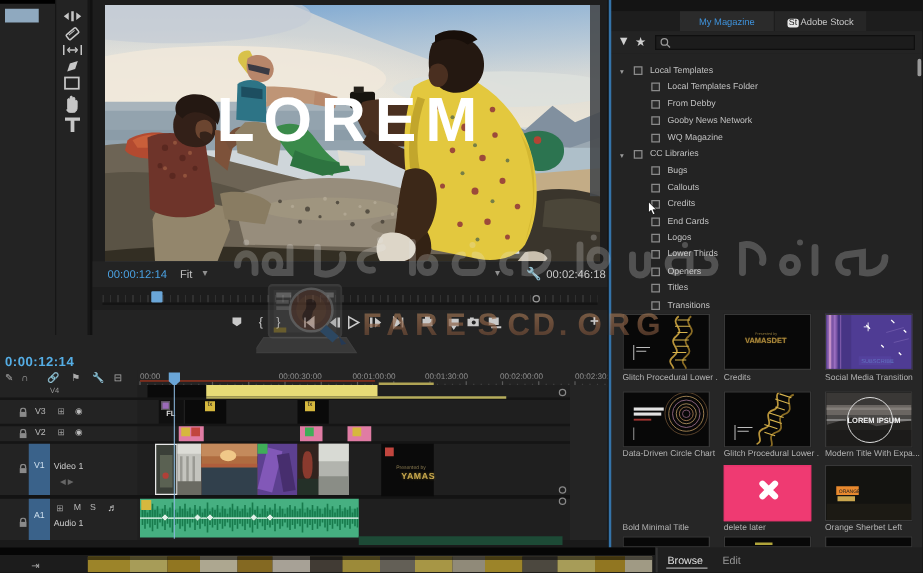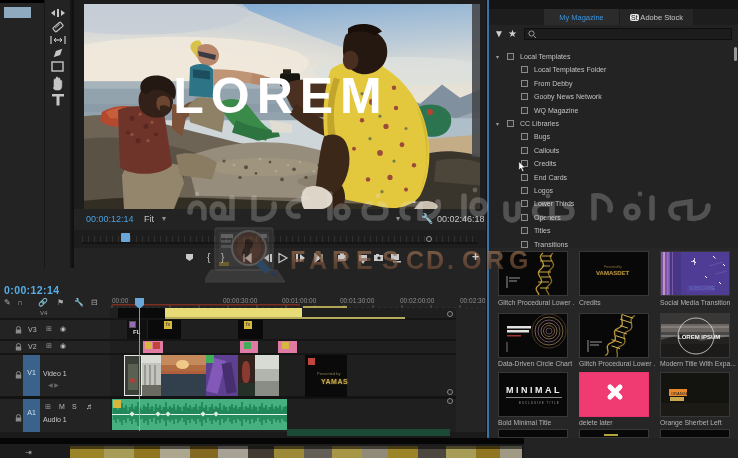--- a/index.html
+++ b/index.html
@@ -638,25 +638,20 @@
           <rect y="30" width="70" height="15" fill="#1c1b1a"></rect>
           <circle cx="35" cy="22" r="18" stroke="#dcdcdc" stroke-width="0.8" fill="none"></circle>
           <path d="M0,22 h16 M54,22 h16" stroke="#cccccc" stroke-width="0.7"></path>
           <text x="17" y="24.5" font-size="6" font-weight="bold" fill="#f2f2f2" font-family="Liberation Sans">LOREM IPSUM</text>
         </svg>
       </div>
       <div class="tlab" style="left:10px;top:112px;">Data-Driven Circle Chart ...</div>
       <div class="tlab" style="left:91px;top:112px;">Glitch Procedural Lower ...</div>
       <div class="tlab" style="left:172px;top:112px;">Modern Title With Expa...</div>
 
-      <div class="tile" style="left:10px;top:124px;">
-        <div class="abs" style="left:7px;top:12px;color:#f0f0f0;font-size:9px;font-weight:bold;letter-spacing:2.5px;">MINIMAL</div>
-        <div class="abs" style="left:7px;top:24px;width:56px;height:1px;background:#888;"></div>
-        <div class="abs" style="left:20px;top:28px;color:#999;font-size:3px;letter-spacing:1px;">EXCLUSIVE TITLE</div>
-      </div>
       <div class="tile" style="left:91px;top:124px;background:#e8356e;border-color:#e8356e;">
         <svg width="70" height="45" viewBox="0 0 70 45">
           <rect width="70" height="45" fill="#ef3a72"></rect>
           <path d="M30,14 l10,10 M40,14 l-10,10" stroke="#fff" stroke-width="5" stroke-linecap="round"></path>
         </svg>
       </div>
       <div class="tile" style="left:172px;top:124px;">
         <svg width="70" height="45" viewBox="0 0 70 45">
           <rect width="70" height="45" fill="#131310"></rect>
           <rect x="0" y="30" width="70" height="15" fill="#1c1a14"></rect>
@@ -669,20 +664,26 @@
       <div class="tlab" style="left:91px;top:171px;">delete later</div>
       <div class="tlab" style="left:172px;top:171px;">Orange Sherbet Left</div>
 
       <div class="tile" style="left:10px;top:181px;height:9px;"></div>
       <div class="tile" style="left:91px;top:181px;height:9px;">
           <div class="abs" style="left:24px;top:4px;width:14px;height:2px;background:#b0a43a;"></div>
         </div>
       <div class="tile" style="left:172px;top:181px;height:9px;"></div>
     </div>
 
+    <div class="abs" style="left:37px;top:438px;width:213px;height:20px;background:#1f1f1f;">
+      <div class="abs" style="left:0;top:0;width:1px;height:20px;background:#3a3a3a;"></div>
+      <div class="abs" style="left:9px;top:5px;color:#e0e0e0;font-size:8.5px;">Browse</div>
+      <div class="abs" style="left:8px;top:16px;width:33px;height:1px;background:#aaa;"></div>
+      <div class="abs" style="left:53px;top:5px;color:#999;font-size:8.5px;">Edit</div>
+    </div>
   </div>
 
   <div class="abs" style="left:487px;top:0;width:2px;height:445px;background:#3573a8;"></div>
 
   <div class="abs" id="wm-arabic" style="left:0;top:0;width:738px;height:458px;pointer-events:none;">
 
     <svg class="abs" style="left:170px;top:182px;" width="568" height="46" viewBox="0 0 568 46">
       <g stroke="#e8e8e8" stroke-width="5.5" fill="none" opacity="0.24" stroke-linecap="round">
         <path d="M20,30 c0,-12 14,-12 14,0 l0,6"></path>
         <path d="M48,36 c-8,0 -8,-14 0,-14 c8,0 8,14 0,14 l14,0 l0,-20"></path>

